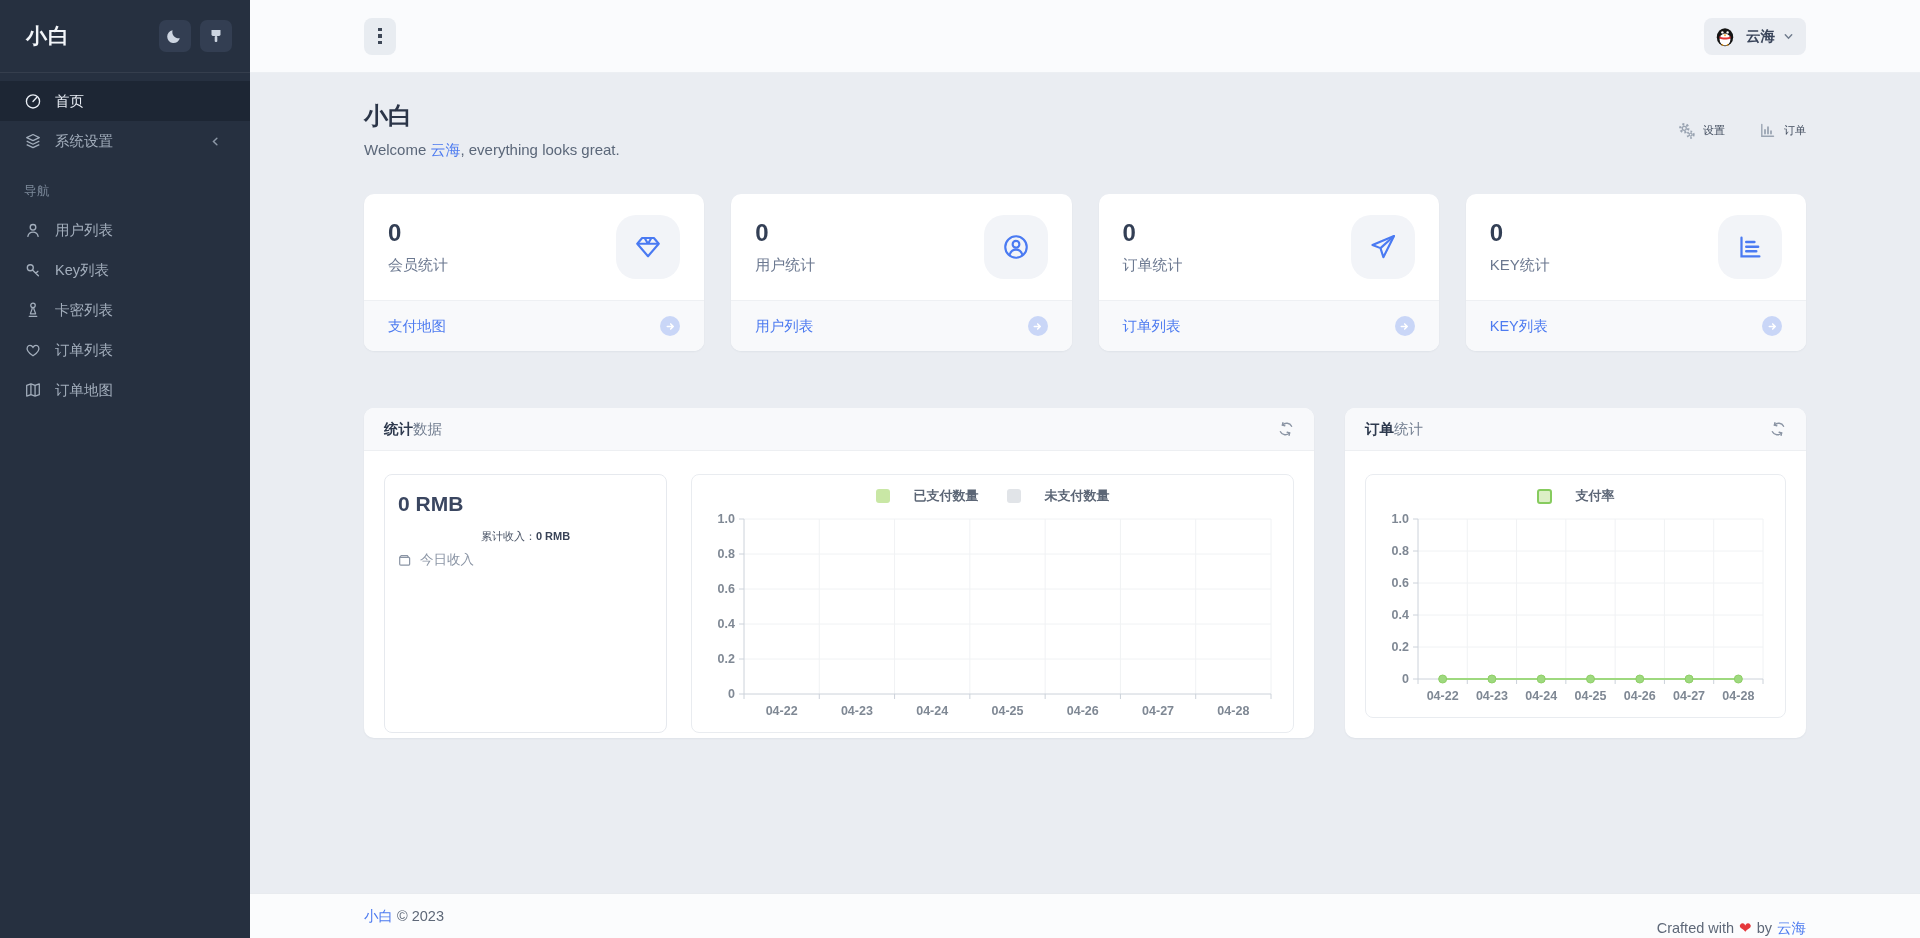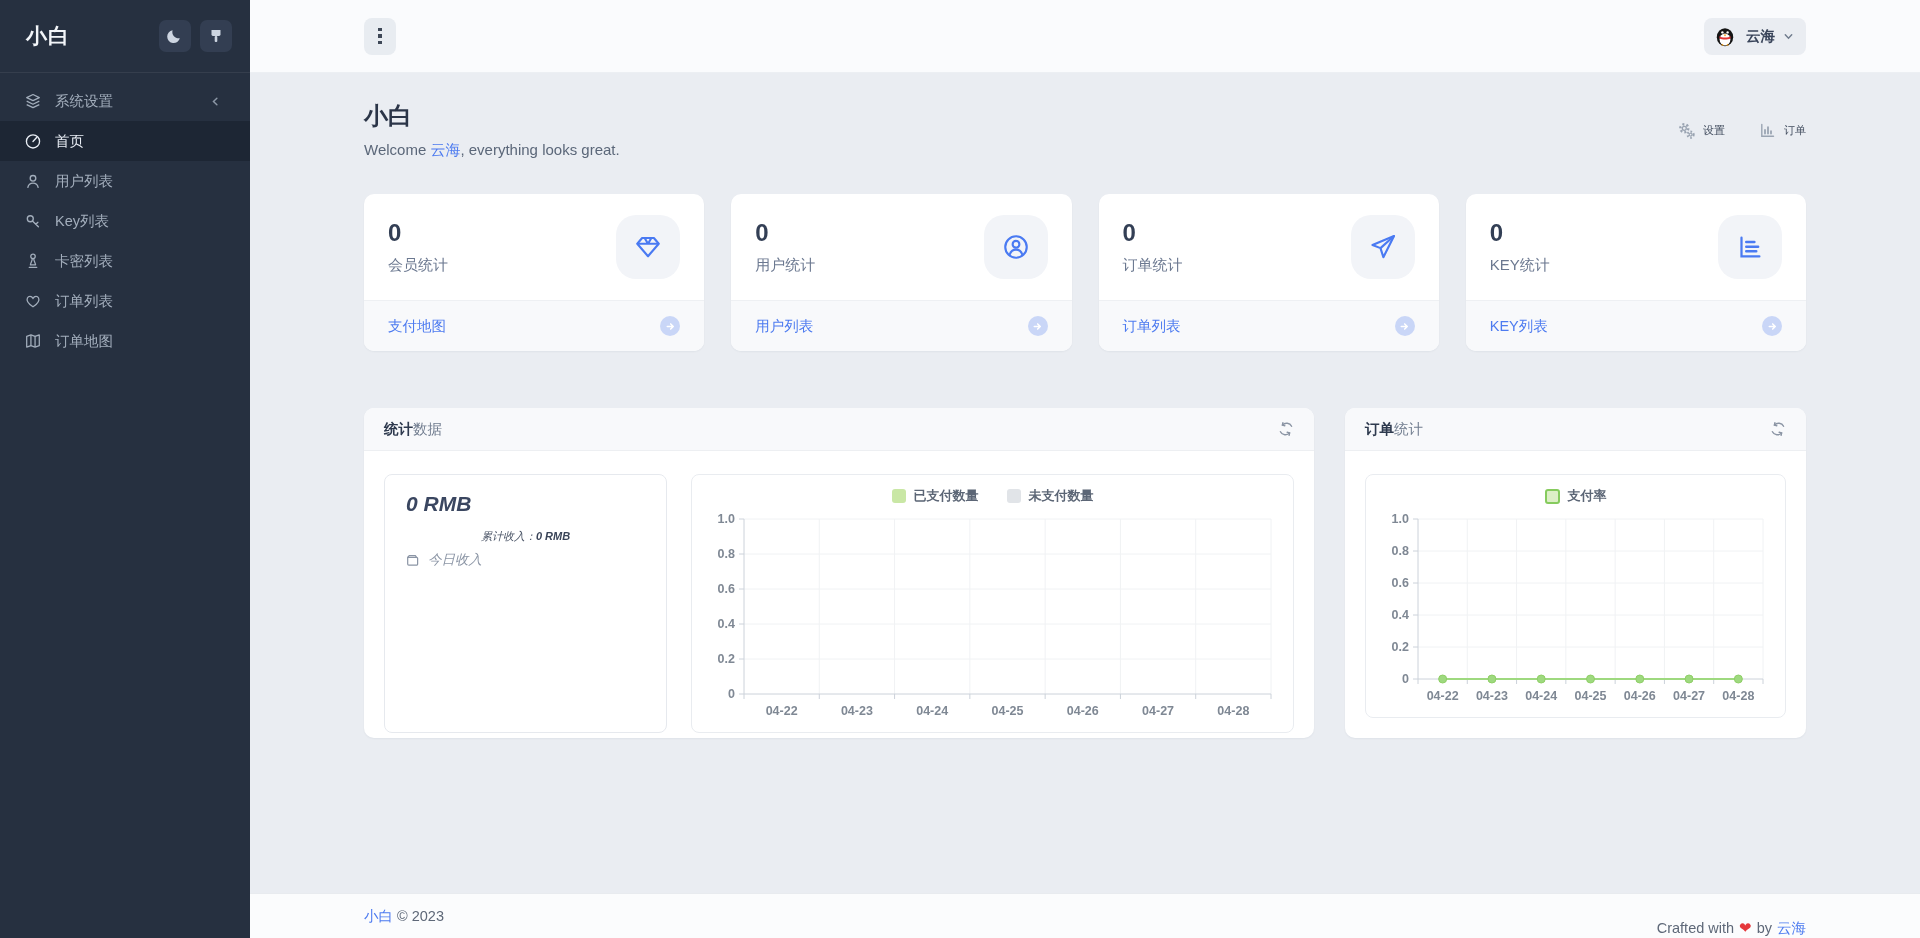--- a/index.html
+++ b/index.html
@@ -47,28 +47,28 @@
   .arrow-circle { width:20px; height:20px; border-radius:50%; background:#c9d6f7; display:flex; align-items:center; justify-content:center; cursor:pointer; }
   
   .panels { margin-top:57px; display:grid; grid-template-columns:1fr 461px; gap:31px; }
   .panel { background:#fff; border-radius:10px; box-shadow:0 1px 2px rgba(25,35,60,.05); height:330px; display:flex; flex-direction:column; overflow:hidden; }
   .panel-head { height:43px; flex:0 0 43px; background:#f8f9fb; border-bottom:1px solid #edeff2; display:flex; align-items:center; justify-content:space-between; padding:0 20px; }
   .panel-title { font-size:14.5px; color:#717d8f; }
   .panel-title b { color:#2e3a4e; font-weight:700; }
   .refresh { display:flex; cursor:pointer; }
   .panel-body { flex:1; padding:23px 20px 20px; display:flex; gap:24px; }
   .mini-col { width:283px; flex:0 0 283px; display:flex; flex-direction:column; gap:23px; }
-  .mini-box { border:1px solid #e6e9ee; border-radius:8px; padding:17px 21px; flex:1;font-style:italic; }
+  .mini-box { border:1px solid #e6e9ee; border-radius:8px; padding:17px 13px; flex:1; }
   .mini-big { font-size:21px; font-weight:700; color:#3a4660; }
   .mini-line { margin-top:13px; font-size:11px; color:#4c5668;text-align:center; }
   .mini-line b { font-weight:700; color:#3a4458; }
   .mini-sub { margin-top:7px; font-size:13.5px; color:#8b95a5; display:flex; align-items:center; gap:7px; }
   .chart-box { flex:1; border:1px solid #e9ecf0; border-radius:8px; display:flex; flex-direction:column; padding:6px 8px 8px; min-width:0; }
   .legend { display:flex; justify-content:center; align-items:center; gap:28px; height:30px; flex:0 0 30px; }
-  .legend-item { display:flex; align-items:center; gap:8px; font-size:13px; font-weight:700; color:#5c6676; }
+  .legend-item { display:flex; align-items:center; gap:24px; font-size:13px; font-weight:700; color:#5c6676; }
   .swatch { width:14px; height:14px; border-radius:3px; }
   .swatch.bordered { width:15px; height:15px; border:2px solid #86cb5e; background:#dcefc6 !important; }
   .chart-svg { width:100%; flex:1; display:block; }
   
   .footer { height:45px; flex:0 0 45px; background:#fbfcfd; border-top:1px solid #e8ebef; display:flex; align-items:center; justify-content:space-between; padding:0 114px; font-size:14.5px; color:#5e6878; }
   .footer-right { display:flex; align-items:center; gap:5px;margin-top:24px; }
   .heart { color:#e5383b; font-size:15px; }
 </style>
 </head>
 <body>
@@ -82,40 +82,41 @@
         </svg>
     </span>
     <span class="side-btn">
       <svg width="16" height="16" viewBox="0 0 16 16">
           <path d="M3.5 2h9v4.6a1.4 1.4 0 0 1-1.4 1.4H4.9A1.4 1.4 0 0 1 3.5 6.6z" fill="#cdd5e1"></path>
           <rect x="6.7" y="8" width="2.6" height="6" rx="1" fill="#cdd5e1"></rect>
         </svg>
     </span>
   </div>
   <nav class="side-nav">
+    <div class="side-item active">
+      <svg width="18" height="18" viewBox="0 0 20 20" fill="none" stroke="currentColor" stroke-width="1.5" stroke-linecap="round">
+          <circle cx="10" cy="10.5" r="7.3"></circle>
+          <path d="M10 10.5 L14 6.2"></path>
+        </svg>
+      <span>首页</span>
+    </div>
     <div class="side-item">
       <svg width="18" height="18" viewBox="0 0 20 20" fill="none" stroke="currentColor" stroke-width="1.4" stroke-linejoin="round">
           <path d="M3 6.2 L10 2.8 L17 6.2 L10 9.6 Z"></path>
           <path d="M3 10.2 L10 13.6 L17 10.2"></path>
           <path d="M3 14 L10 17.4 L17 14"></path>
         </svg>
       <span>系统设置</span>
       <span class="side-chevron">
         <svg width="11" height="11" viewBox="0 0 12 12" fill="none" stroke="#8c97a6" stroke-width="1.6" stroke-linecap="round">
             <path d="M7.5 2.5 L3.8 6 L7.5 9.5"></path>
           </svg>
       </span>
     </div>
-    <div class="side-item active">
-      <svg width="18" height="18" viewBox="0 0 20 20" fill="none" stroke="currentColor" stroke-width="1.5" stroke-linecap="round">
-          <circle cx="10" cy="10.5" r="7.3"></circle>
-          <path d="M10 10.5 L14 6.2"></path>
-        </svg>
-      <span>首页</span>
-    </div>
+    <div class="side-section">导航</div>
     <div class="side-item">
       <svg width="18" height="18" viewBox="0 0 20 20" fill="none" stroke="currentColor" stroke-width="1.5" stroke-linecap="round">
           <circle cx="10" cy="7" r="3.1"></circle>
           <path d="M4.3 17c.7-3.4 3-4.6 5.7-4.6s5 1.2 5.7 4.6"></path>
         </svg>
       <span>用户列表</span>
     </div>
     <div class="side-item">
       <svg width="18" height="18" viewBox="0 0 20 20" fill="none" stroke="currentColor" stroke-width="1.5" stroke-linecap="round">
           <circle cx="7" cy="7.5" r="3.3"></circle>

